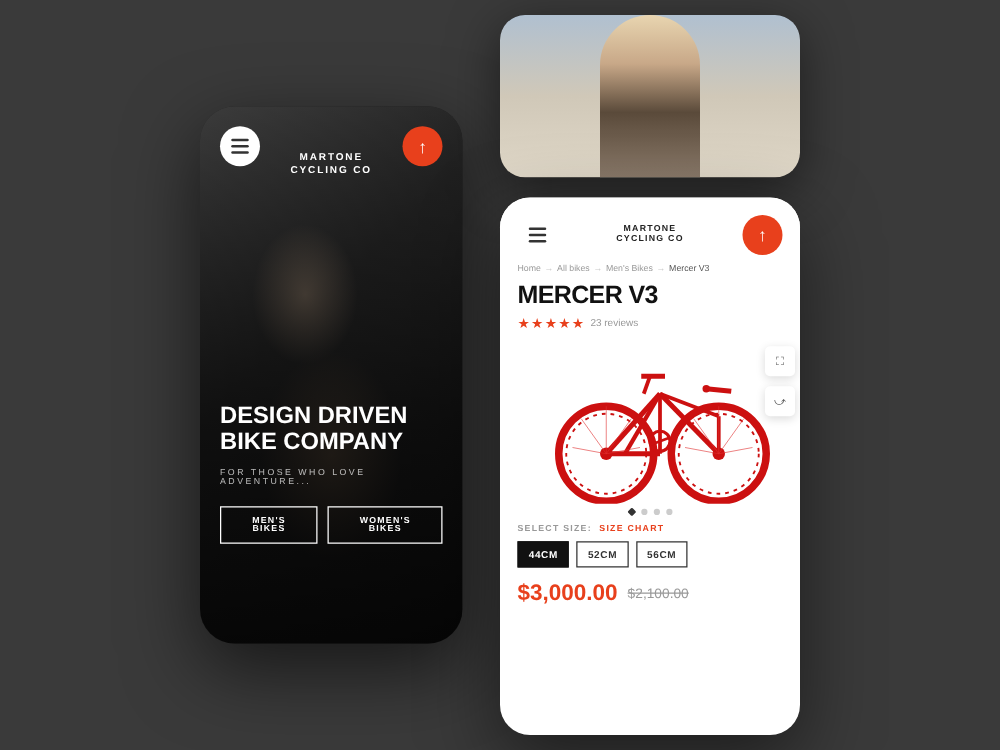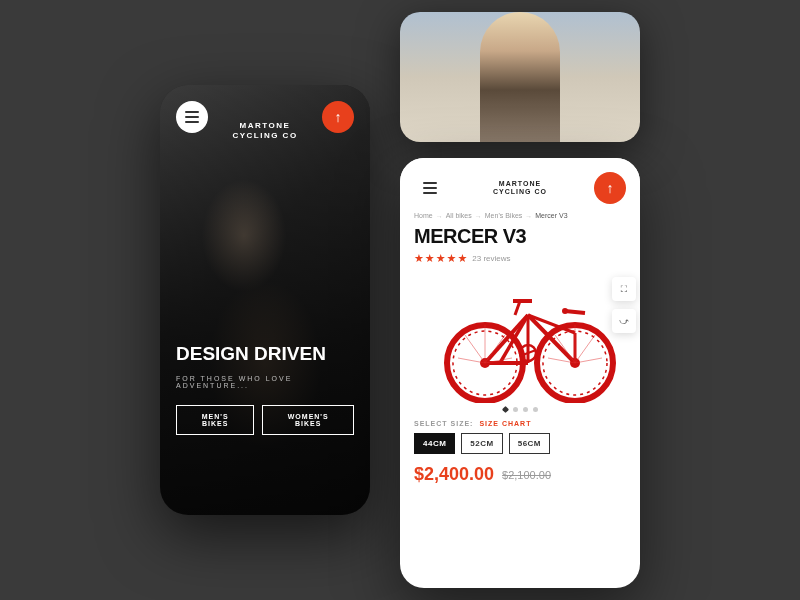--- a/index.html
+++ b/index.html
@@ -426,20 +426,21 @@
         <div class="logo-text">CYCLING CO</div>
       </div>
       <div class="share-btn-orange">
         <span>↑</span>
       </div>
     </div>
 
     <div class="hero-content">
       <div class="headline">
         <span>DESIGN DRIVEN</span><br>
+        <span>BIKE COMPANY</span>
       </div>
       <div class="subtext">FOR THOSE WHO LOVE ADVENTURE...</div>
       <div class="btn-group">
         <button class="hero-btn">MEN'S BIKES</button>
         <button class="hero-btn">WOMEN'S BIKES</button>
       </div>
     </div>
   </div>
 </div>
 
@@ -546,18 +547,18 @@
         <span class="size-chart-link">SIZE CHART</span>
       </div>
       <div class="size-buttons">
         <button class="size-btn selected">44CM</button>
         <button class="size-btn">52CM</button>
         <button class="size-btn">56CM</button>
       </div>
     </div>
 
     <div class="price-section">
-      <span class="current-price">$2,400.00</span>
+      <span class="current-price">$3,000.00</span>
       <span class="original-price">$2,100.00</span>
     </div>
 
   </div>
 </div>
 
 </body></html>

